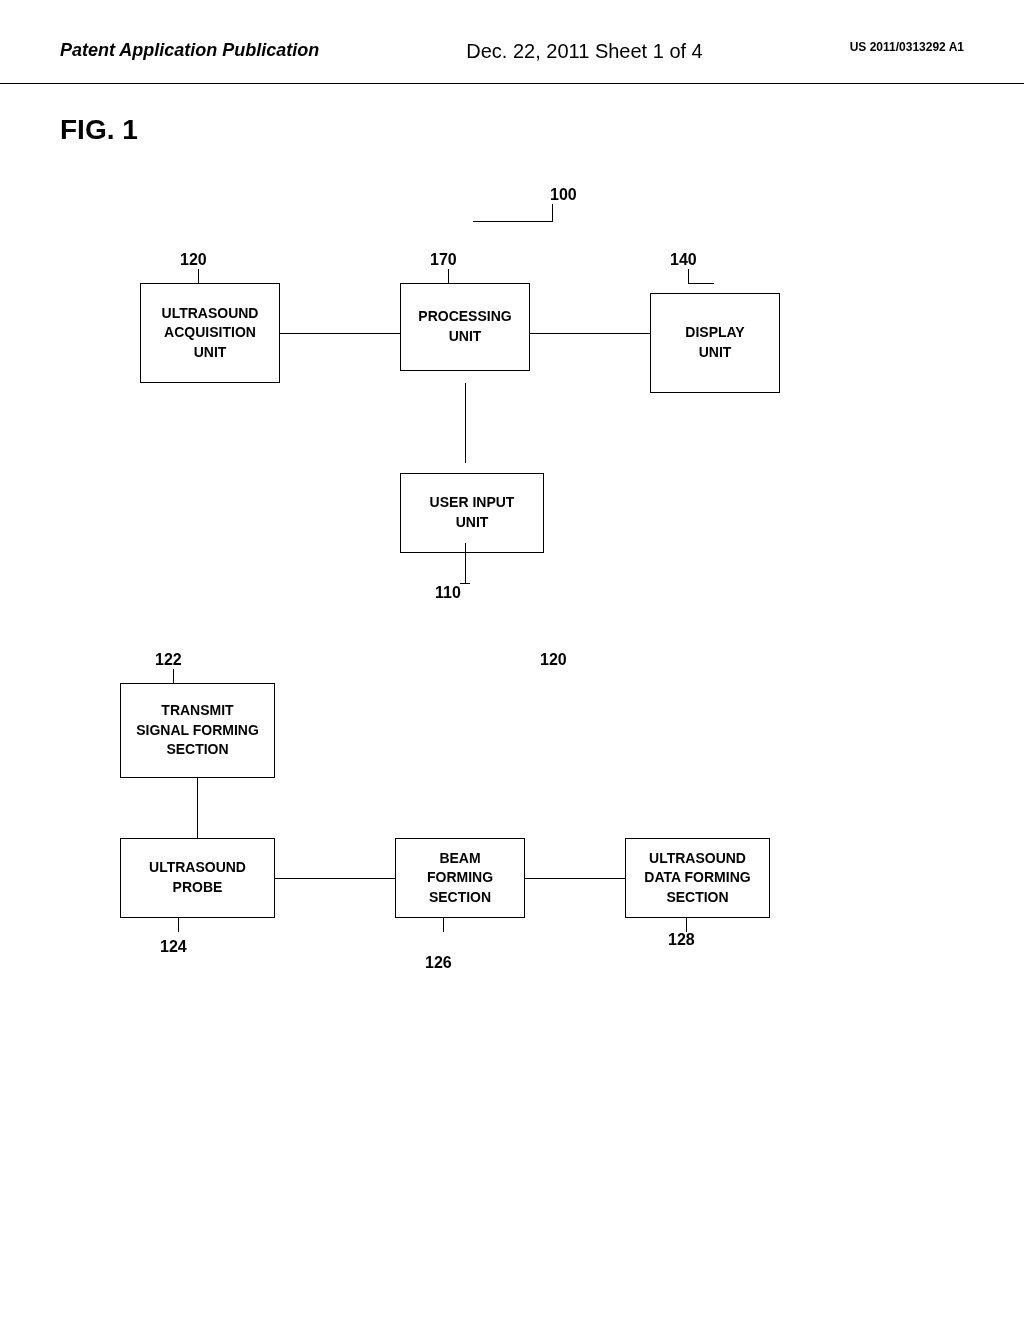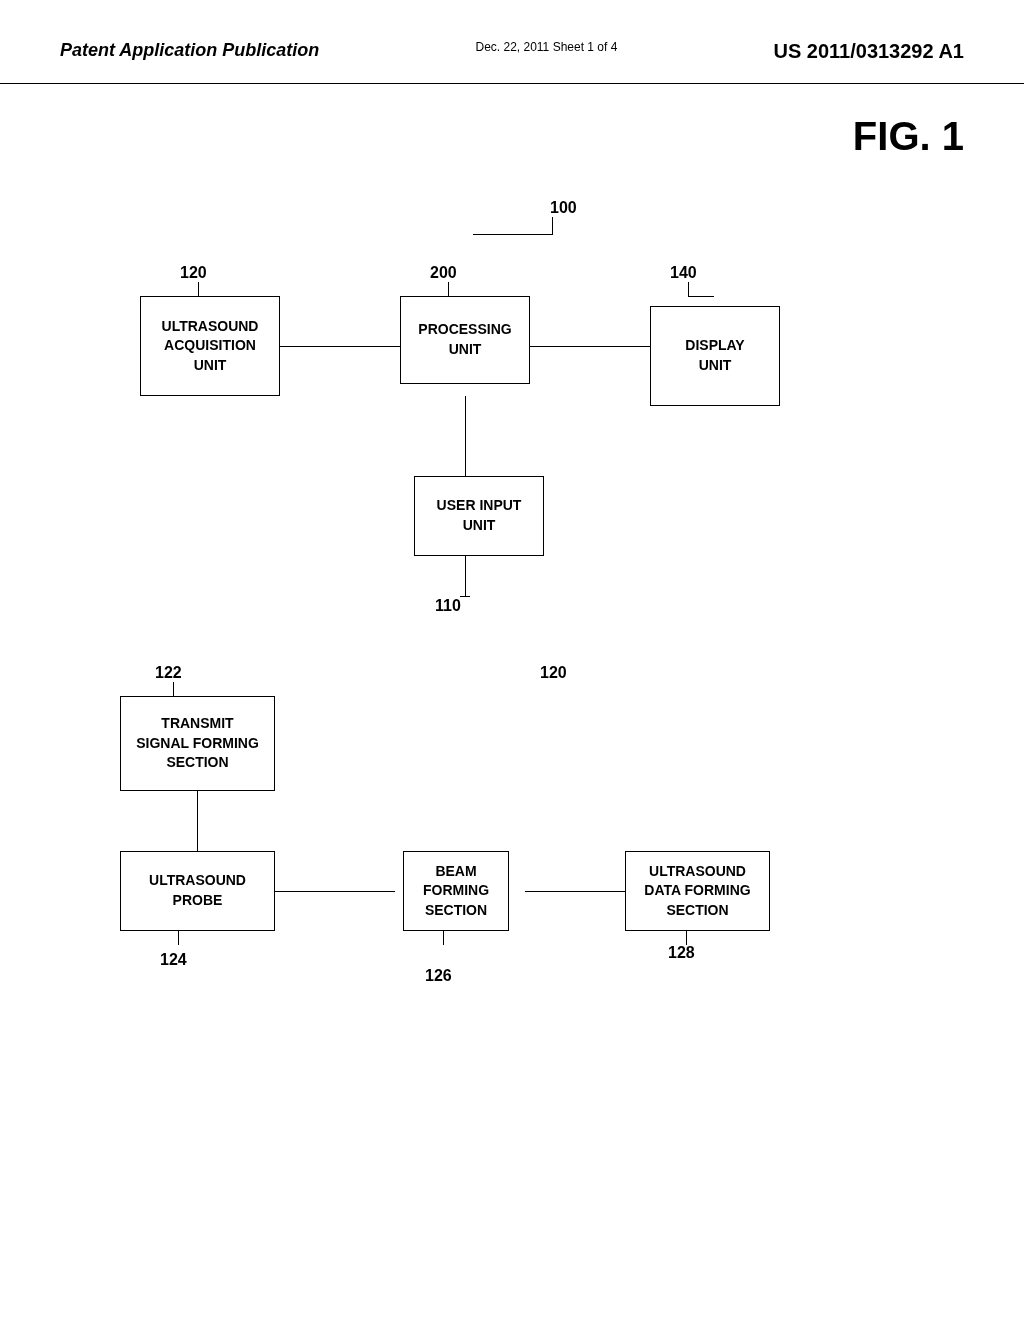--- a/index.html
+++ b/index.html
@@ -29,39 +29,39 @@
       gap: 20px;
     }
 
     .header-left {
       font-size: 18px;
       font-weight: bold;
       font-style: italic;
     }
 
     .header-center {
+      font-size: 20px;
+      text-align: center;
+    }
+
+    .header-right {
       font-size: 12px;
-      text-align: center;
-    }
-
-    .header-right {
-      font-size: 20px;
       font-weight: bold;
     }
 
     
     .content {
       padding: 30px 60px;
     }
 
     
     .fig-title {
-      font-size: 40px;
-      font-weight: bold;
-      text-align: right;
+      font-size: 28px;
+      font-weight: bold;
+      text-align: left;
       margin-bottom: 30px;
     }
 
     
     .box {
       border: 1.5px solid #000;
       text-align: center;
       display: flex;
       align-items: center;
       justify-content: center;
@@ -125,21 +125,21 @@
         <span class="ref-num" style="left: 490px; top: 10px;">100</span>
 
         <div class="connector" style="width: 1px; height: 18px; left: 492px; top: 28px;"></div>
         <div class="connector" style="width: 80px; height: 1px; left: 413px; top: 45px;"></div>
 
         <span class="ref-num" style="left: 120px; top: 75px;">120</span>
 
         <div class="connector" style="width: 1px; height: 14px; left: 138px; top: 93px;"></div>
         <div class="connector" style="width: 26px; height: 1px; left: 138px; top: 107px;"></div>
 
-        <span class="ref-num" style="left: 370px; top: 75px;">200</span>
+        <span class="ref-num" style="left: 370px; top: 75px;">170</span>
         <div class="connector" style="width: 1px; height: 14px; left: 388px; top: 93px;"></div>
         <div class="connector" style="width: 26px; height: 1px; left: 388px; top: 107px;"></div>
 
         <span class="ref-num" style="left: 610px; top: 75px;">140</span>
         <div class="connector" style="width: 1px; height: 14px; left: 628px; top: 93px;"></div>
         <div class="connector" style="width: 26px; height: 1px; left: 628px; top: 107px;"></div>
 
         <div class="box" style="left: 80px; top: 107px; width: 140px; height: 100px; white-space: pre-line;">
           <span>ULTRASOUND
 ACQUISITION
@@ -155,21 +155,21 @@
           <span>DISPLAY
 UNIT</span>
         </div>
 
         <div class="connector" style="width: 120px; height: 1px; left: 220px; top: 157px;"></div>
 
         <div class="connector" style="width: 120px; height: 1px; left: 470px; top: 157px;"></div>
 
         <div class="connector" style="width: 1px; height: 80px; left: 405px; top: 207px;"></div>
 
-        <div class="box" style="left: 340px; top: 287px; width: 130px; height: 80px; white-space: pre-line; margin-left: 14px;">
+        <div class="box" style="left: 340px; top: 297px; width: 144px; height: 80px; white-space: pre-line;">
           <span>USER INPUT
 UNIT</span>
         </div>
 
         <div class="connector" style="width: 1px; height: 40px; left: 405px; top: 367px;"></div>
 
         <div class="connector" style="width: 10px; height: 1px; left: 400px; top: 407px;"></div>
 
         <span class="ref-num" style="left: 375px; top: 408px;">110</span>
       </div>
@@ -193,21 +193,21 @@
 
         <div class="connector" style="width: 1px; height: 60px; left: 137px; top: 132px;"></div>
 
         <div class="box" style="left: 60px; top: 192px; width: 155px; height: 80px; white-space: pre-line;">
           <span>ULTRASOUND
 PROBE</span>
         </div>
 
         <div class="connector" style="width: 120px; height: 1px; left: 215px; top: 232px;"></div>
 
-        <div class="box" style="left: 343px; top: 192px; width: 106px; height: 80px; white-space: pre-line;">
+        <div class="box" style="left: 335px; top: 192px; width: 130px; height: 80px; white-space: pre-line;">
           <span>BEAM
 FORMING
 SECTION</span>
         </div>
 
         <div class="connector" style="width: 100px; height: 1px; left: 465px; top: 232px;"></div>
 
         <div class="box" style="left: 565px; top: 192px; width: 145px; height: 80px; white-space: pre-line;">
           <span>ULTRASOUND
 DATA FORMING

